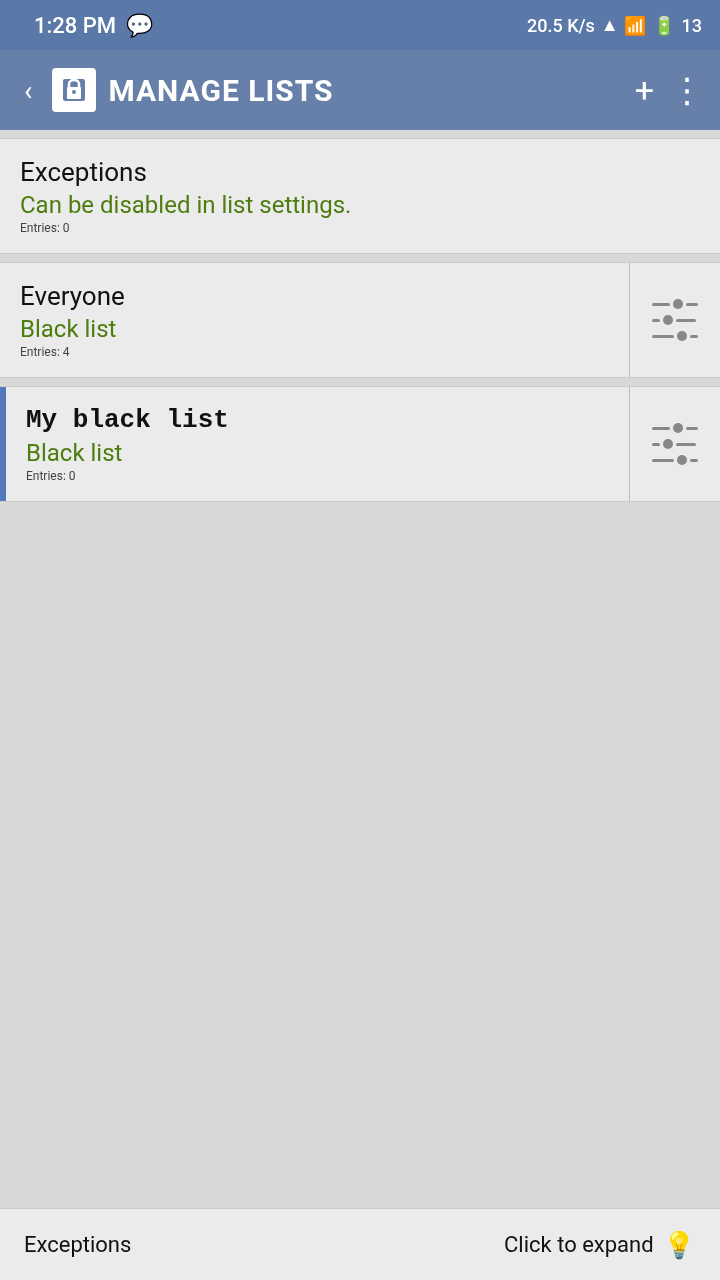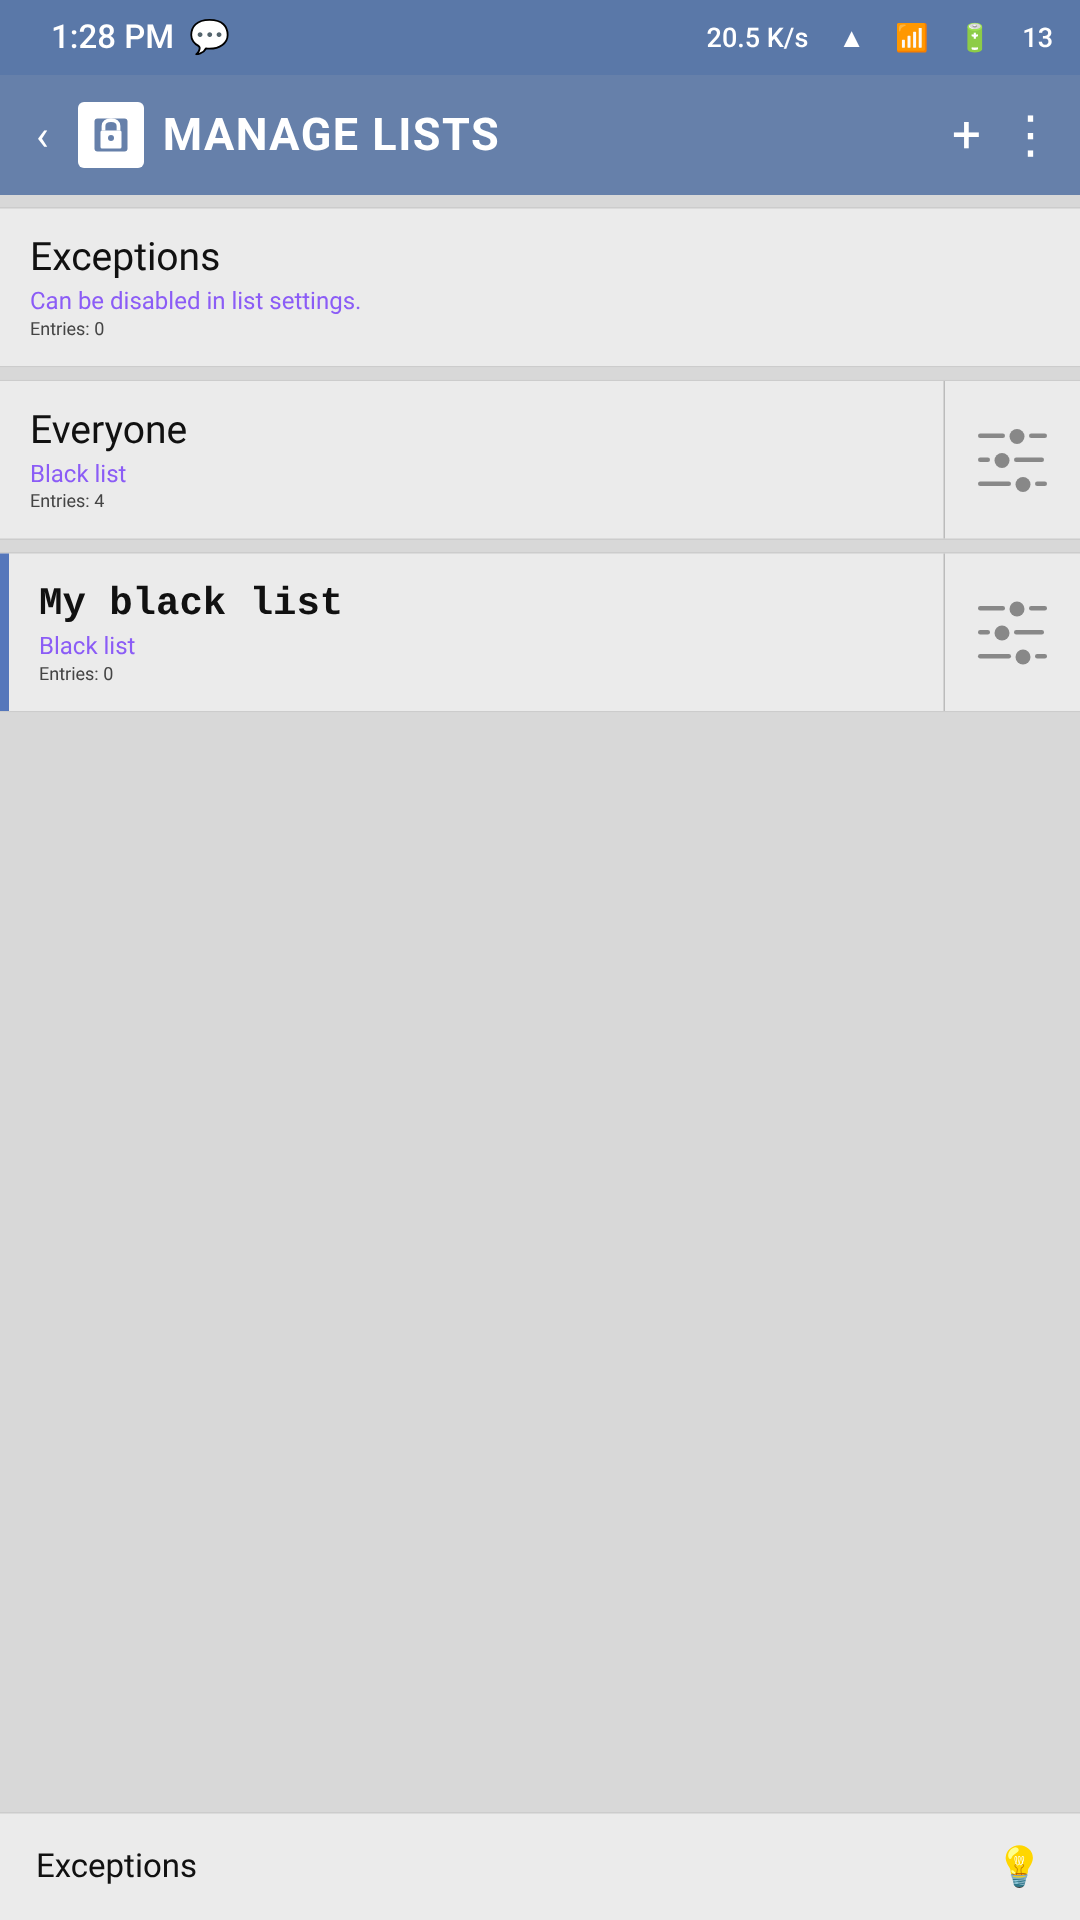--- a/index.html
+++ b/index.html
@@ -27,21 +27,21 @@
     }
     .status-left {
       display: flex;
       align-items: center;
       gap: 10px;
       margin-left: 16px;
     }
     .status-right {
       display: flex;
       align-items: center;
-      gap: 20px;
+      gap: 6px;
       font-size: 18px;
     }
 
     
     .app-bar {
       background: #6680aa;
       height: 80px;
       display: flex;
       align-items: center;
       padding: 0 16px;
@@ -109,22 +109,22 @@
       font-size: 26px;
       font-weight: 400;
       color: #111;
       margin-bottom: 4px;
     }
     .list-card-title.bold {
       font-weight: 700;
       font-family: Liberation Mono, monospace;
     }
     .list-card-sub {
-      font-size: 16px;
-      color: #8b5cf6;
+      font-size: 24px;
+      color: #4d7c0f;
       margin-bottom: 2px;
     }
     .list-card-entries {
       font-size: 12px;
       color: #444;
     }
     .list-card-divider {
       width: 1px;
       background: #bbb;
       align-self: stretch;
@@ -297,15 +297,16 @@
         </div>
       </div>
     </div>
   </div>
 
 </div>
 
 <div class="bottom-bar">
   <span class="bottom-left">Exceptions</span>
   <div class="bottom-right">
+    <span>Click to expand</span>
     <span class="bulb-icon">💡</span>
   </div>
 </div>
 
 </body></html>

